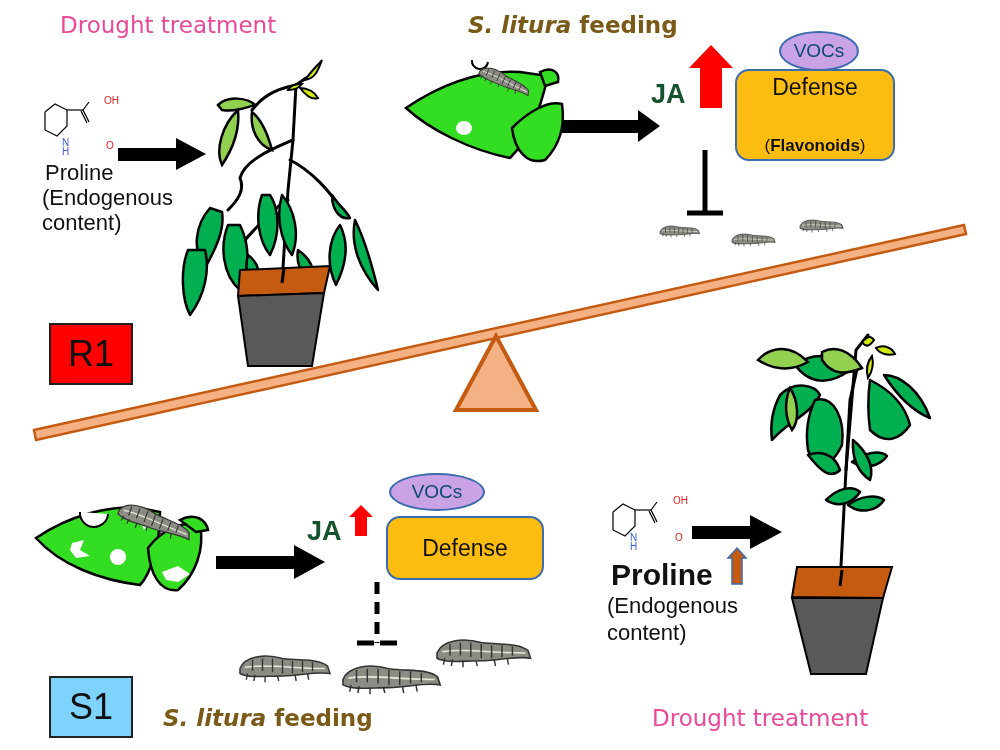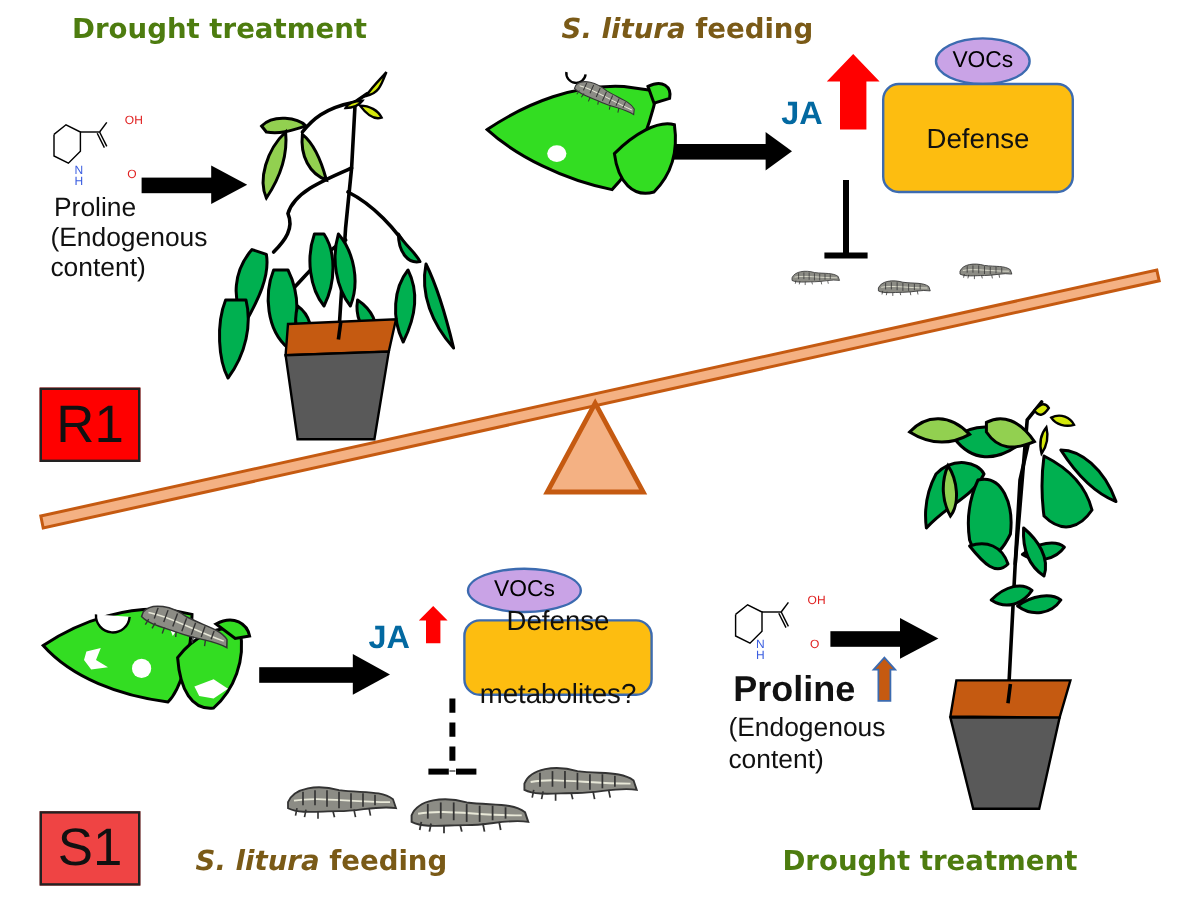--- a/index.html
+++ b/index.html
@@ -1,28 +1,28 @@
 <!DOCTYPE html>
 <html><head>
 <meta charset="utf-8">
 <style>
   html, body { margin:0; padding:0; background:#ffffff; }
   body { width:1000px; height:750px; position:relative; overflow:hidden; font-family:"Liberation Sans", sans-serif; }
   #scene { position:absolute; left:0; top:0; width:1000px; height:750px; }
   .txt { position:absolute; white-space:nowrap; }
-  .title-blue { color:#4d7c0f; font-family:"DejaVu Sans", sans-serif; font-weight:bold; font-size:23px; }
+  .title-blue { color:#ec4899; font-family:"DejaVu Sans", sans-serif; font-weight:normal; font-size:23px; }
   .title-brown { color:#7a5a17; font-family:"DejaVu Sans", sans-serif; font-weight:bold; font-size:23px; }
   .title-brown i { }
   .body-txt { color:#111; font-size:22px; line-height:25px; }
-  .ja { font-weight:bold; font-size:27px; color:#0369a1; }
-  .voc { position:absolute; background:#c9a3e6; border:2px solid #3c6bb0; border-radius:50%; display:flex; align-items:center; justify-content:center; font-size:19px; color:#000000; }
+  .ja { font-weight:bold; font-size:27px; color:#14532d; }
+  .voc { position:absolute; background:#c9a3e6; border:2px solid #3c6bb0; border-radius:50%; display:flex; align-items:center; justify-content:center; font-size:19px; color:#0c4a6e; }
   .defbox { position:absolute; background:#fdbd10; border:2px solid #3c6bb0; border-radius:14px; text-align:center; color:#111; font-size:23px; line-height:27px; display:flex; flex-direction:column; justify-content:center;gap:34px; }
   .defbox .sub { font-size:17px; line-height:22px; }
   .defbox .sub b { font-weight:bold; }
-  .label-box { position:absolute; width:80px; height:58px; border:2px solid #222; display:flex; align-items:center; justify-content:center; font-size:44px; color:#111; }
+  .label-box { position:absolute; width:80px; height:58px; border:2px solid #222; display:flex; align-items:center; justify-content:center; font-size:36px; color:#111;margin-left:16px; }
   .proline-big { font-weight:bold; font-size:30px; color:#111; }
 </style>
 </head>
 <body>
 
 <svg id="scene" viewBox="0 0 1000 750" xmlns="http://www.w3.org/2000/svg">
   <defs>
     <marker id="ah" markerWidth="4" markerHeight="4" refX="1" refY="2" orient="auto">
       <path d="M0,0 L4,2 L0,4 z" fill="#000"></path>
     </marker>
@@ -211,37 +211,37 @@
 <div class="txt body-txt" style="left:45px;top:160px;">Proline</div>
 <div class="txt body-txt" style="left:42px;top:185px;">(Endogenous</div>
 <div class="txt body-txt" style="left:42px;top:210px;">content)</div>
 
 <div class="txt ja" style="left:651px;top:79px;">JA</div>
 
 <div class="voc" style="left:779px;top:31px;width:76px;height:36px;">VOCs</div>
 
 <div class="defbox" style="left:735px;top:69px;width:156px;height:88px;">
   <div>Defense</div>
+  <div class="sub"><span>(</span><b>Flavonoids</b><span>)</span></div>
 </div>
 
 <div class="label-box" style="left:33px;top:323px;background:#ff0000;">R1</div>
 
 <div class="txt ja" style="left:307px;top:516px;">JA</div>
 <div class="voc" style="left:389px;top:473px;width:92px;height:34px;">VOCs</div>
 <div class="defbox" style="left:386px;top:516px;width:154px;height:60px;">
   <div>Defense</div>
-  <div>metabolites?</div>
 </div>
 
 <div class="txt" style="left:673px;top:495px;font-size:10px;color:#e02020;">OH</div>
 <div class="txt" style="left:675px;top:532px;font-size:10px;color:#e02020;">O</div>
 <div class="txt" style="left:630px;top:532px;font-size:10px;color:#3b5ee0;">N</div>
 <div class="txt" style="left:630px;top:541px;font-size:10px;color:#3b5ee0;">H</div>
 <div class="txt proline-big" style="left:611px;top:558px;">Proline</div>
 <div class="txt body-txt" style="left:607px;top:593px;">(Endogenous</div>
 <div class="txt body-txt" style="left:607px;top:620px;">content)</div>
 
-<div class="label-box" style="left:33px;top:676px;background:#ef4444;">S1</div>
+<div class="label-box" style="left:33px;top:676px;background:#7dd3fc;">S1</div>
 
 <div class="txt title-brown" style="left:163px;top:705px;">
   <i>S. litura</i><span> feeding</span>
 </div>
 <div class="txt title-blue" style="left:652px;top:705px;">Drought treatment</div>
 
 </body></html>

